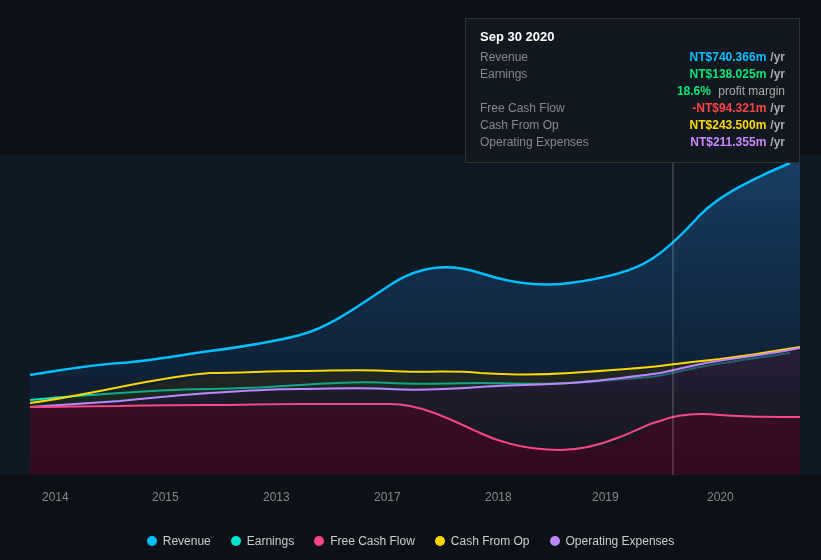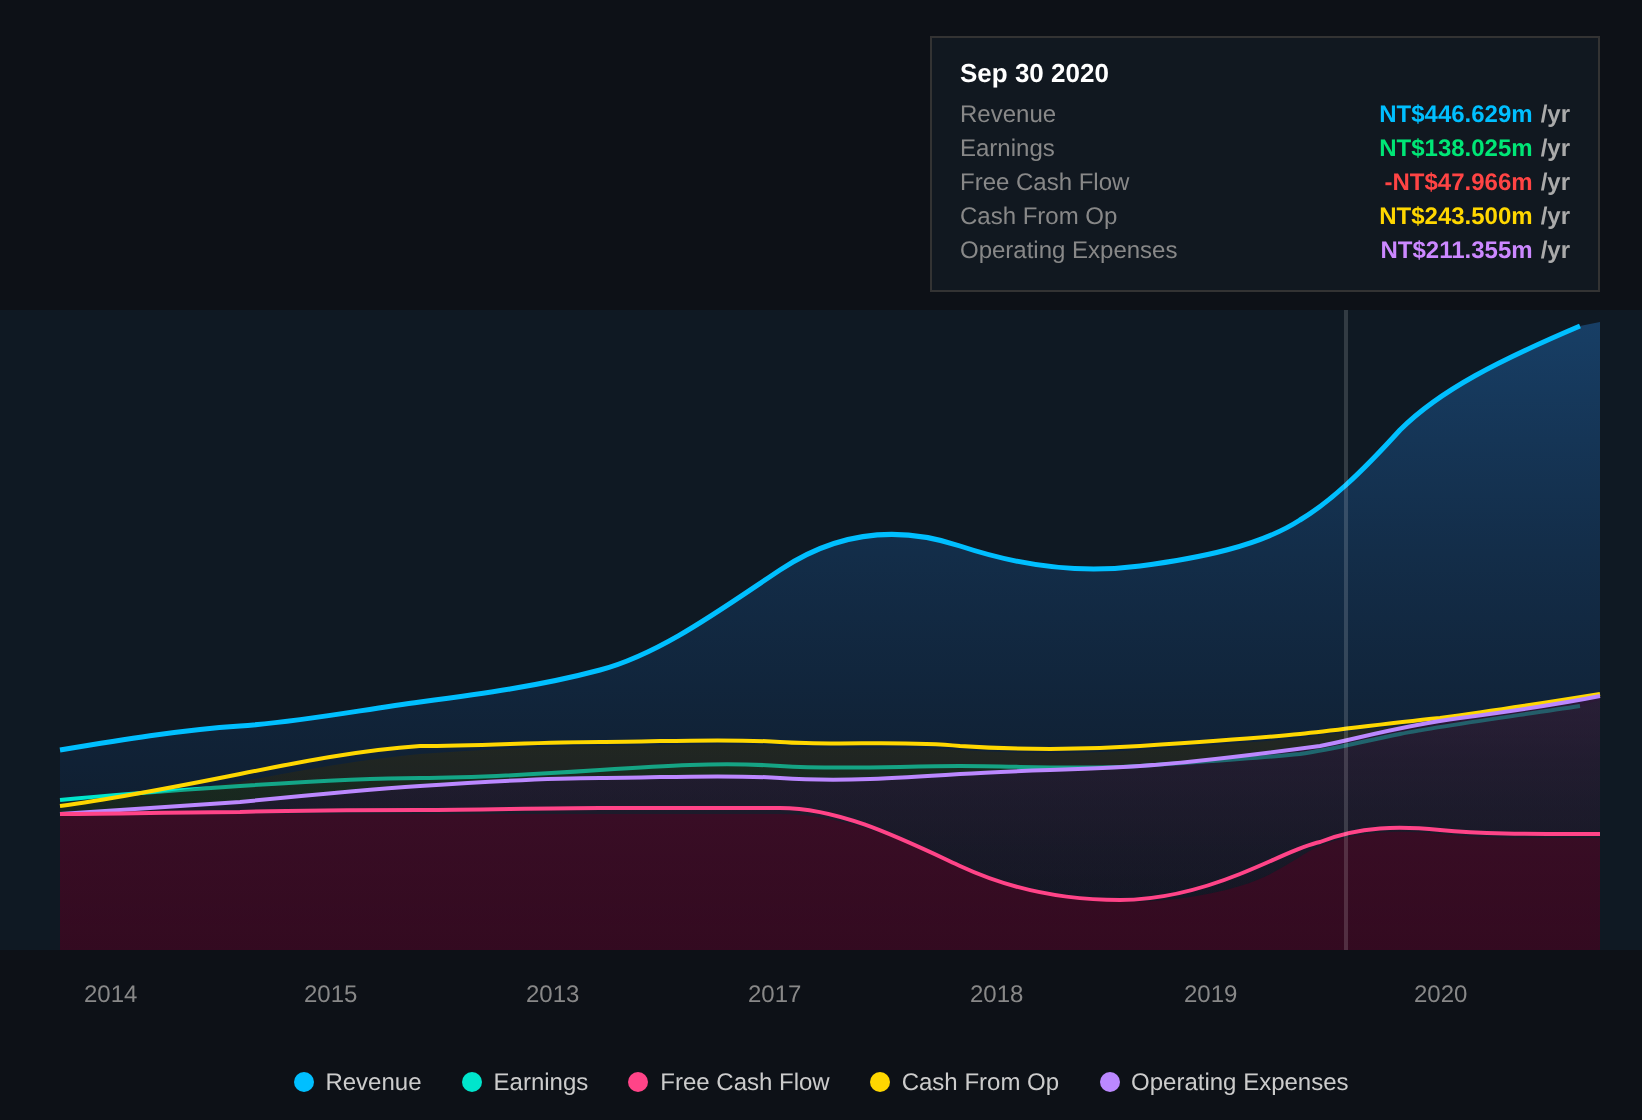--- a/index.html
+++ b/index.html
@@ -151,36 +151,43 @@
 <body>
 
 <div id="chart-container">
 
   <div class="tooltip-box">
     <div class="tooltip-date">Sep 30 2020</div>
 
     <div class="tooltip-row">
       <span class="tooltip-label">Revenue</span>
       <span class="tooltip-value blue">
-        <span>NT$446.629m</span><span class="tooltip-sub">/yr</span>
+        <span>NT$740.366m</span><span class="tooltip-sub">/yr</span>
       </span>
     </div>
 
     <div class="tooltip-row">
       <span class="tooltip-label">Earnings</span>
       <span class="tooltip-value green">
         <span>NT$138.025m</span><span class="tooltip-sub">/yr</span>
       </span>
     </div>
 
+    <div class="tooltip-row profit-margin-row">
+      <span class="tooltip-label"></span>
+      <span>
+        <span class="profit-margin-val">18.6%</span>
+        <span class="tooltip-sub">profit margin</span>
+      </span>
+    </div>
 
     <div class="tooltip-row">
       <span class="tooltip-label">Free Cash Flow</span>
       <span class="tooltip-value red">
-        <span>-NT$47.966m</span><span class="tooltip-sub">/yr</span>
+        <span>-NT$94.321m</span><span class="tooltip-sub">/yr</span>
       </span>
     </div>
 
     <div class="tooltip-row">
       <span class="tooltip-label">Cash From Op</span>
       <span class="tooltip-value yellow">
         <span>NT$243.500m</span><span class="tooltip-sub">/yr</span>
       </span>
     </div>
 

